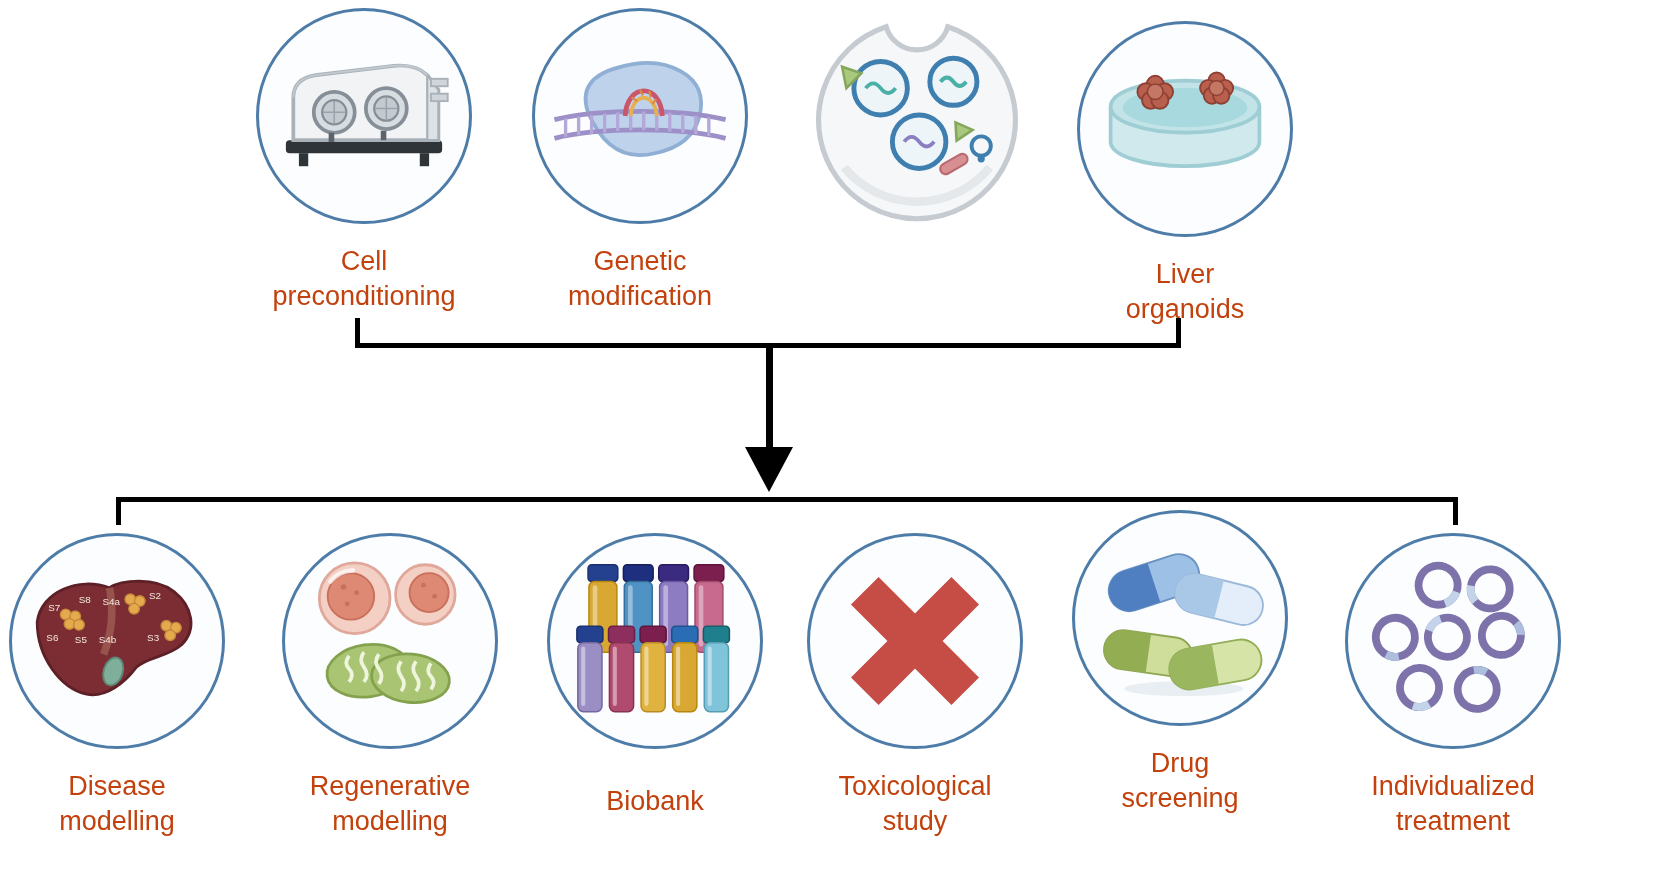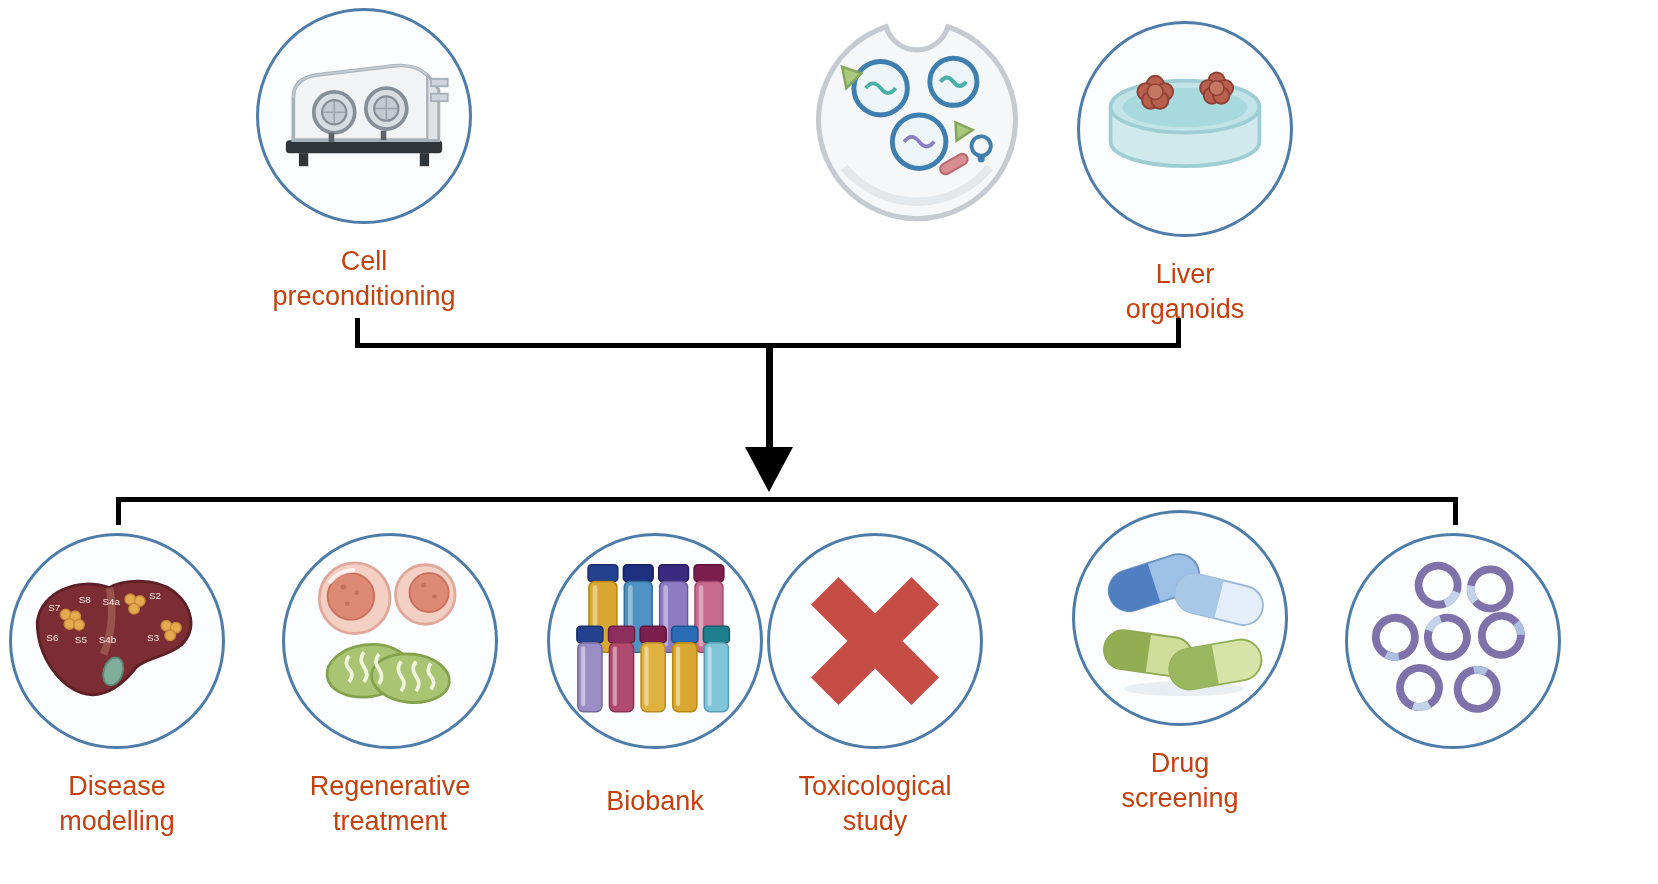--- a/index.html
+++ b/index.html
@@ -58,20 +58,35 @@
         <rect x="31" y="59" width="3" height="5" fill="#5c636a"></rect>
         <rect x="59" y="58" width="3" height="5" fill="#5c636a"></rect>
         <rect x="86" y="30" width="9" height="4" fill="#cfd5da" stroke="#a9b1b8" stroke-width="1"></rect>
         <rect x="86" y="38" width="9" height="4" fill="#cfd5da" stroke="#a9b1b8" stroke-width="1"></rect>
       </svg>
     </div>
     <div class="label">Cell
 preconditioning</div>
   </div>
 
+  <div class="figure-item" style="left:510px; top:8px;">
+    <div class="ring">
+      <svg viewBox="0 0 100 100" width="186" height="186">
+        <path d="M22 48 Q16 30 38 24 Q58 18 72 26 Q86 34 82 50 Q78 66 58 70 Q34 76 22 48 Z" fill="#b9cfe9" fill-opacity="0.92" stroke="#8fafd4" stroke-width="2"></path>
+        <path d="M4 52 C 28 46, 72 46, 96 52" fill="none" stroke="#9d90c8" stroke-width="2.6"></path>
+        <path d="M4 62 C 28 56, 72 56, 96 62" fill="none" stroke="#9d90c8" stroke-width="2.6"></path>
+        <path d="M10 51.2 V61.2 M17 50.3 V60.3 M24 49.5 V59.5 M31 48.7 V58.7 M38 48.1 V58.1 M45 47.7 V57.7 M52 47.6 V57.6 M59 47.8 V57.8 M66 48.3 V58.3 M73 49 V59 M80 49.8 V59.8 M87 50.8 V60.8" stroke="#b3a8d8" stroke-width="1.8"></path>
+        <path d="M42 50 C 43 32, 61 32, 62 50" fill="none" stroke="#c9566b" stroke-width="2.6"></path>
+        <path d="M45 50 C 46 37, 58 37, 59 50" fill="none" stroke="#e8b04c" stroke-width="2"></path>
+        <path d="M45.5 40 L48.5 42 M50 35.8 L51.5 39 M55 36.5 L55.8 40 M58.8 41 L56.5 43.5" stroke="#d98a4a" stroke-width="1.2"></path>
+      </svg>
+    </div>
+    <div class="label">Genetic
+modification</div>
+  </div>
 
   <div class="figure-item" style="left:787px; top:8px;">
     <div class="ring no-ring">
       <svg viewBox="0 0 100 100" width="214" height="214">
         <path d="M35.6 8.3 A46 46 0 1 0 64.4 8.3 A15 15 0 0 1 35.6 8.3 Z" fill="#f5f7f8" stroke="#c5cbd0" stroke-width="2.4"></path>
         <path d="M16 74 A44 44 0 0 0 84 74" fill="none" stroke="#e4e8eb" stroke-width="4"></path>
         <circle cx="33" cy="37" r="12.5" fill="#eef5f9" stroke="#3f7fb0" stroke-width="2.3"></circle>
         <path d="M26 37 q3.5 -4.5 7 0 q3.5 4.5 7 0" fill="none" stroke="#49b0a8" stroke-width="1.8"></path>
         <circle cx="67" cy="34" r="11" fill="#eef5f9" stroke="#3f7fb0" stroke-width="2.3"></circle>
         <path d="M61 34 q3 -4 6 0 q3 4 6 0" fill="none" stroke="#49b0a8" stroke-width="1.8"></path>
@@ -174,21 +189,21 @@
         <ellipse cx="61" cy="70" rx="21" ry="13" fill="#a9c573" stroke="#84a24e" stroke-width="1.5" transform="rotate(6 61 70)"></ellipse>
         <path d="M28 58 q-3 4 0 7 q3 3 0 7" fill="none" stroke="#eef5dc" stroke-width="2"></path>
         <path d="M36 56 q-3 4 0 8 q3 4 0 8" fill="none" stroke="#eef5dc" stroke-width="2"></path>
         <path d="M44 57 q-3 4 0 8 q3 4 0 8" fill="none" stroke="#eef5dc" stroke-width="2"></path>
         <path d="M56 61 q-3 4 0 8 q3 4 0 8" fill="none" stroke="#eef5dc" stroke-width="2"></path>
         <path d="M64 61 q-3 4 0 8 q3 4 0 8" fill="none" stroke="#eef5dc" stroke-width="2"></path>
         <path d="M72 62 q-3 4 0 7 q3 3 0 7" fill="none" stroke="#eef5dc" stroke-width="2"></path>
       </svg>
     </div>
     <div class="label">Regenerative
-treatment</div>
+modelling</div>
   </div>
 
   <div class="figure-item" style="left:525px; top:533px;">
     <div class="ring">
       <svg viewBox="0 0 100 100" width="186" height="186">
 
         <g>
           <rect x="14" y="9" width="16" height="9" rx="2" fill="#24418f" stroke="#1a2f6b" stroke-width="0.8"></rect>
           <rect x="14.5" y="18" width="15" height="38" rx="3" fill="#d9a833" stroke="#b8860b" stroke-width="0.8"></rect>
           <rect x="16.5" y="20" width="2.5" height="33" rx="1.2" fill="#ffffff" fill-opacity="0.4"></rect>
@@ -232,21 +247,21 @@
         <g>
           <rect x="76" y="42" width="14" height="9" rx="2" fill="#1f7f8c" stroke="#145a63" stroke-width="0.8"></rect>
           <rect x="76.5" y="51" width="13" height="37" rx="3" fill="#7fc4d9" stroke="#569cb3" stroke-width="0.8"></rect>
           <rect x="78.3" y="53" width="2.2" height="32" rx="1.1" fill="#ffffff" fill-opacity="0.45"></rect>
         </g>
       </svg>
     </div>
     <div class="label">Biobank</div>
   </div>
 
-  <div class="figure-item" style="left:745px; top:533px;">
+  <div class="figure-item" style="left:785px; top:533px;">
     <div class="ring">
       <svg viewBox="0 0 100 100" width="186" height="186">
         <line x1="23" y1="23" x2="77" y2="77" stroke="#c64c46" stroke-width="21"></line>
         <line x1="77" y1="23" x2="23" y2="77" stroke="#c64c46" stroke-width="21"></line>
       </svg>
     </div>
     <div class="label">Toxicological
 study</div>
   </div>
 
@@ -302,15 +317,17 @@
         <g transform="translate(32,75) rotate(60)">
           <circle r="10.5" fill="none" stroke="#7d72aa" stroke-width="4.2"></circle>
           <circle r="10.5" fill="none" stroke="#c3d4ea" stroke-width="4.2" stroke-dasharray="9 57"></circle>
         </g>
         <g transform="translate(63,76) rotate(260)">
           <circle r="10.5" fill="none" stroke="#7d72aa" stroke-width="4.2"></circle>
           <circle r="10.5" fill="none" stroke="#aebedf" stroke-width="4.2" stroke-dasharray="7 59"></circle>
         </g>
       </svg>
     </div>
+    <div class="label">Individualized
+treatment</div>
   </div>
 
 </div>
 
 </body></html>

